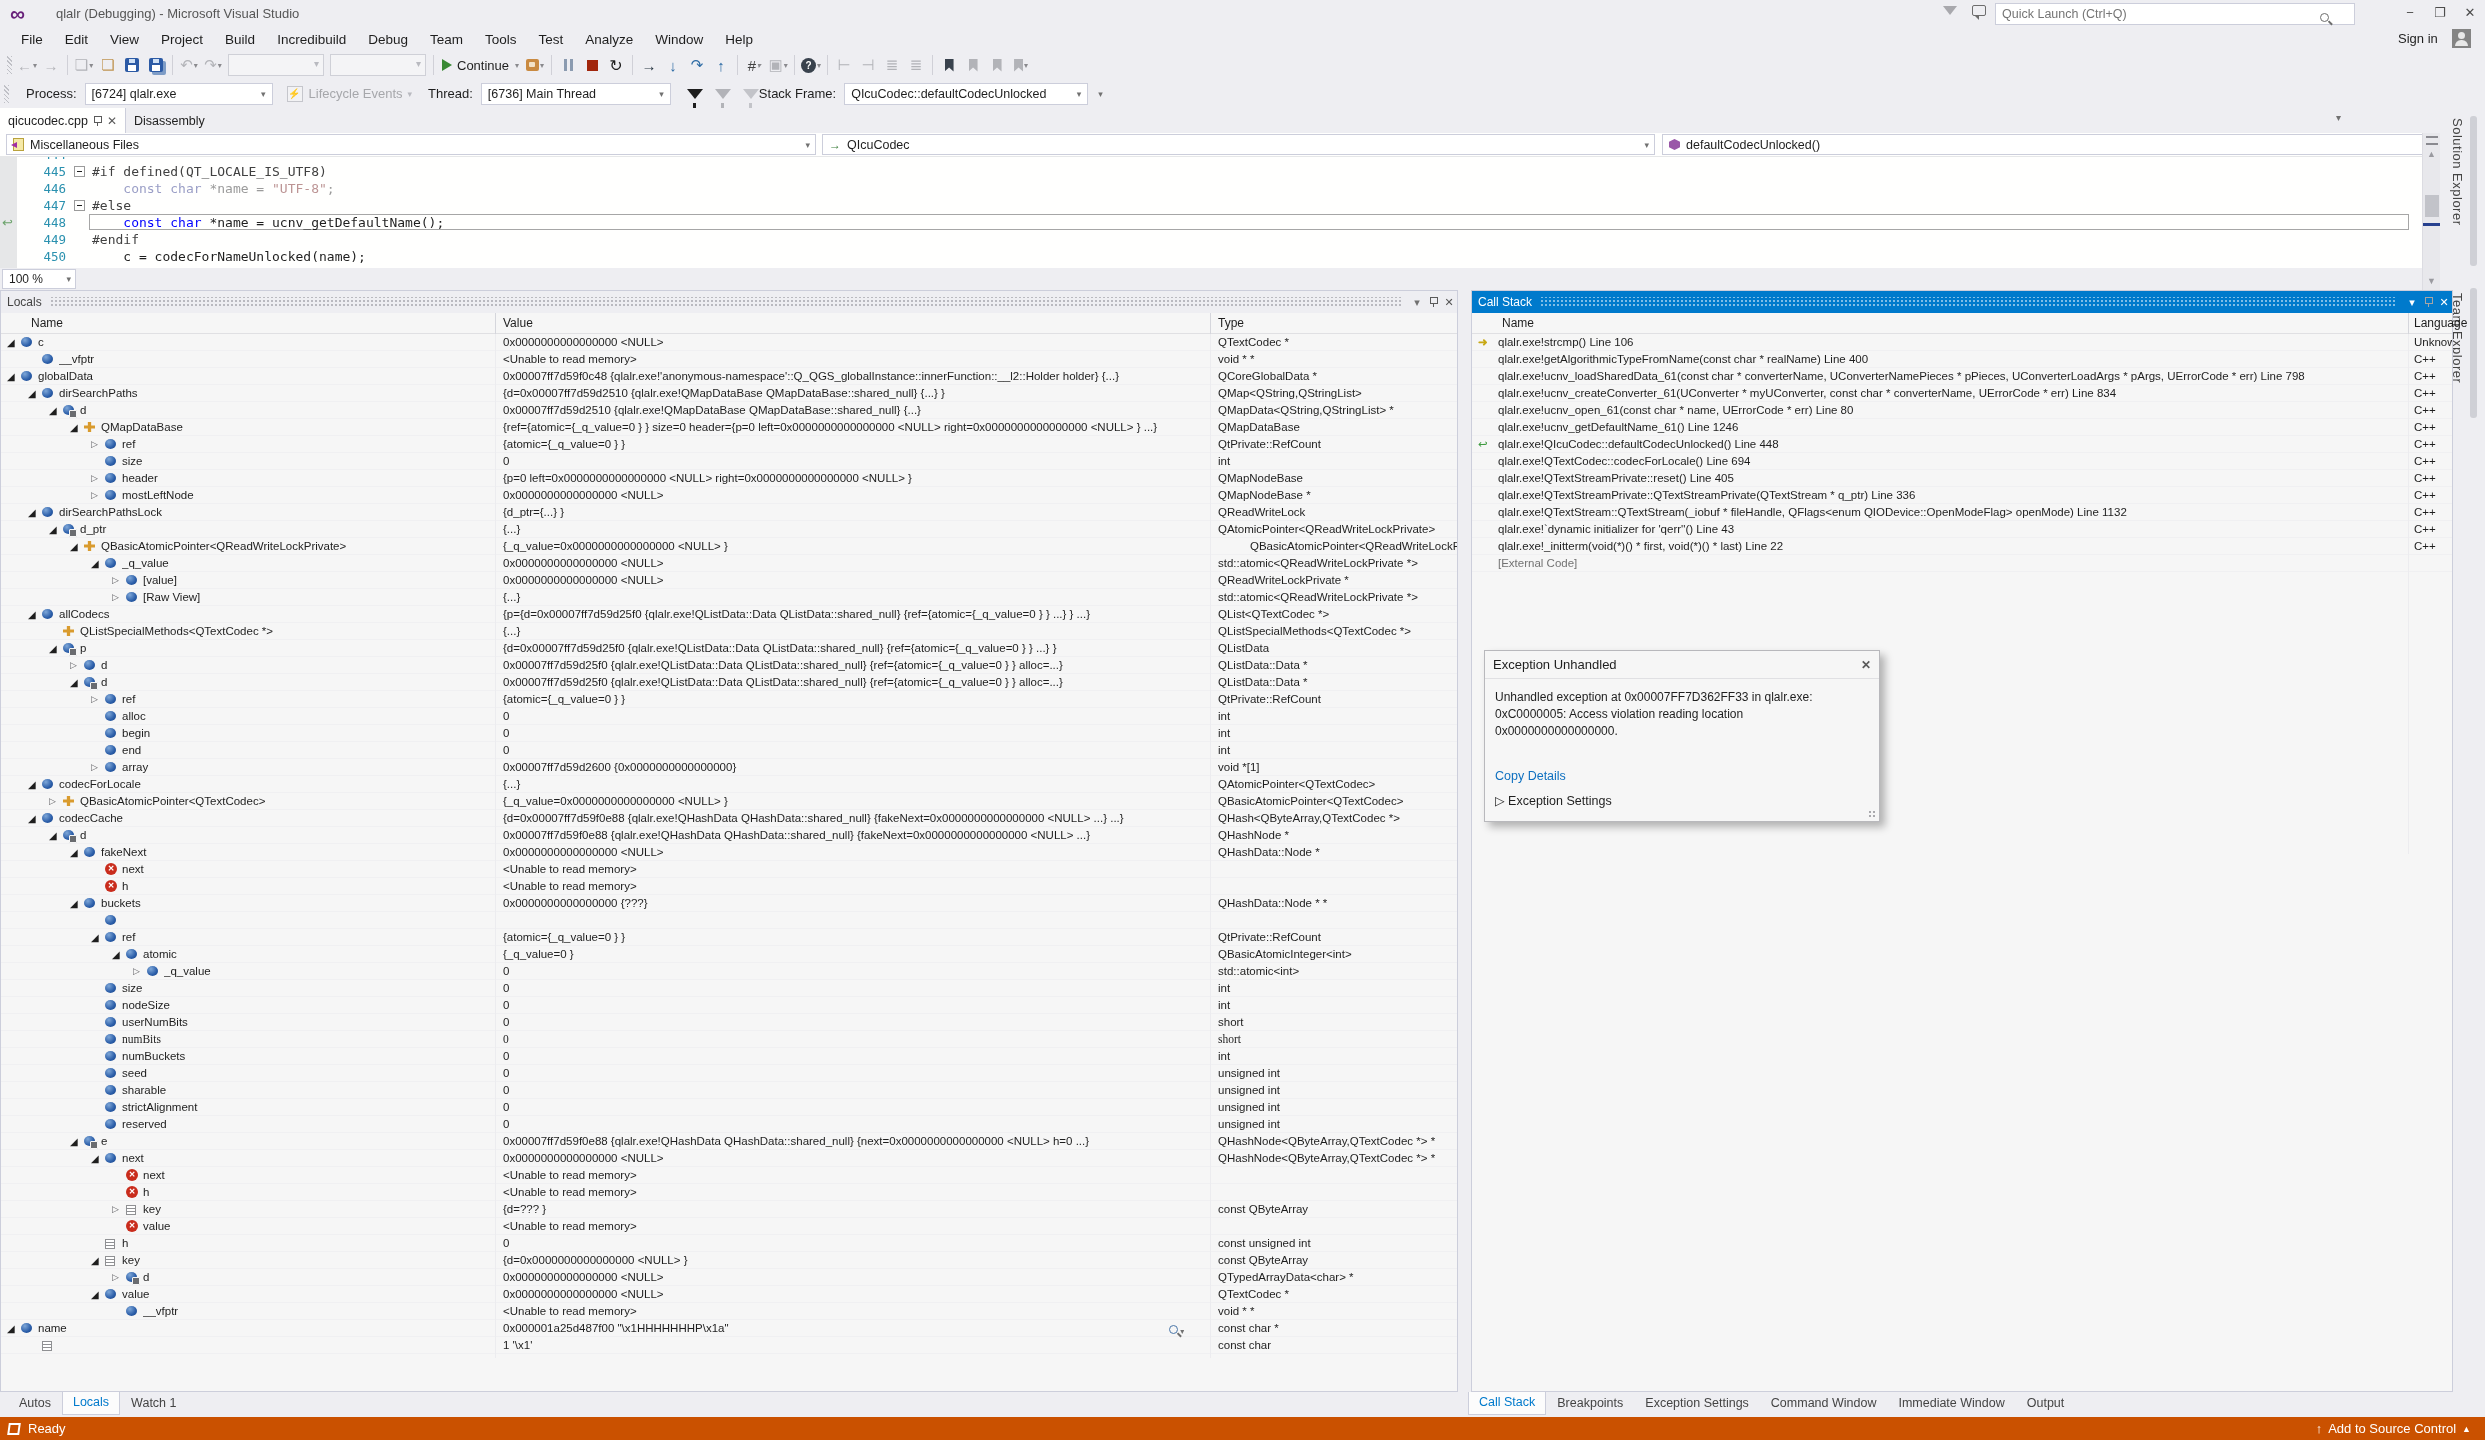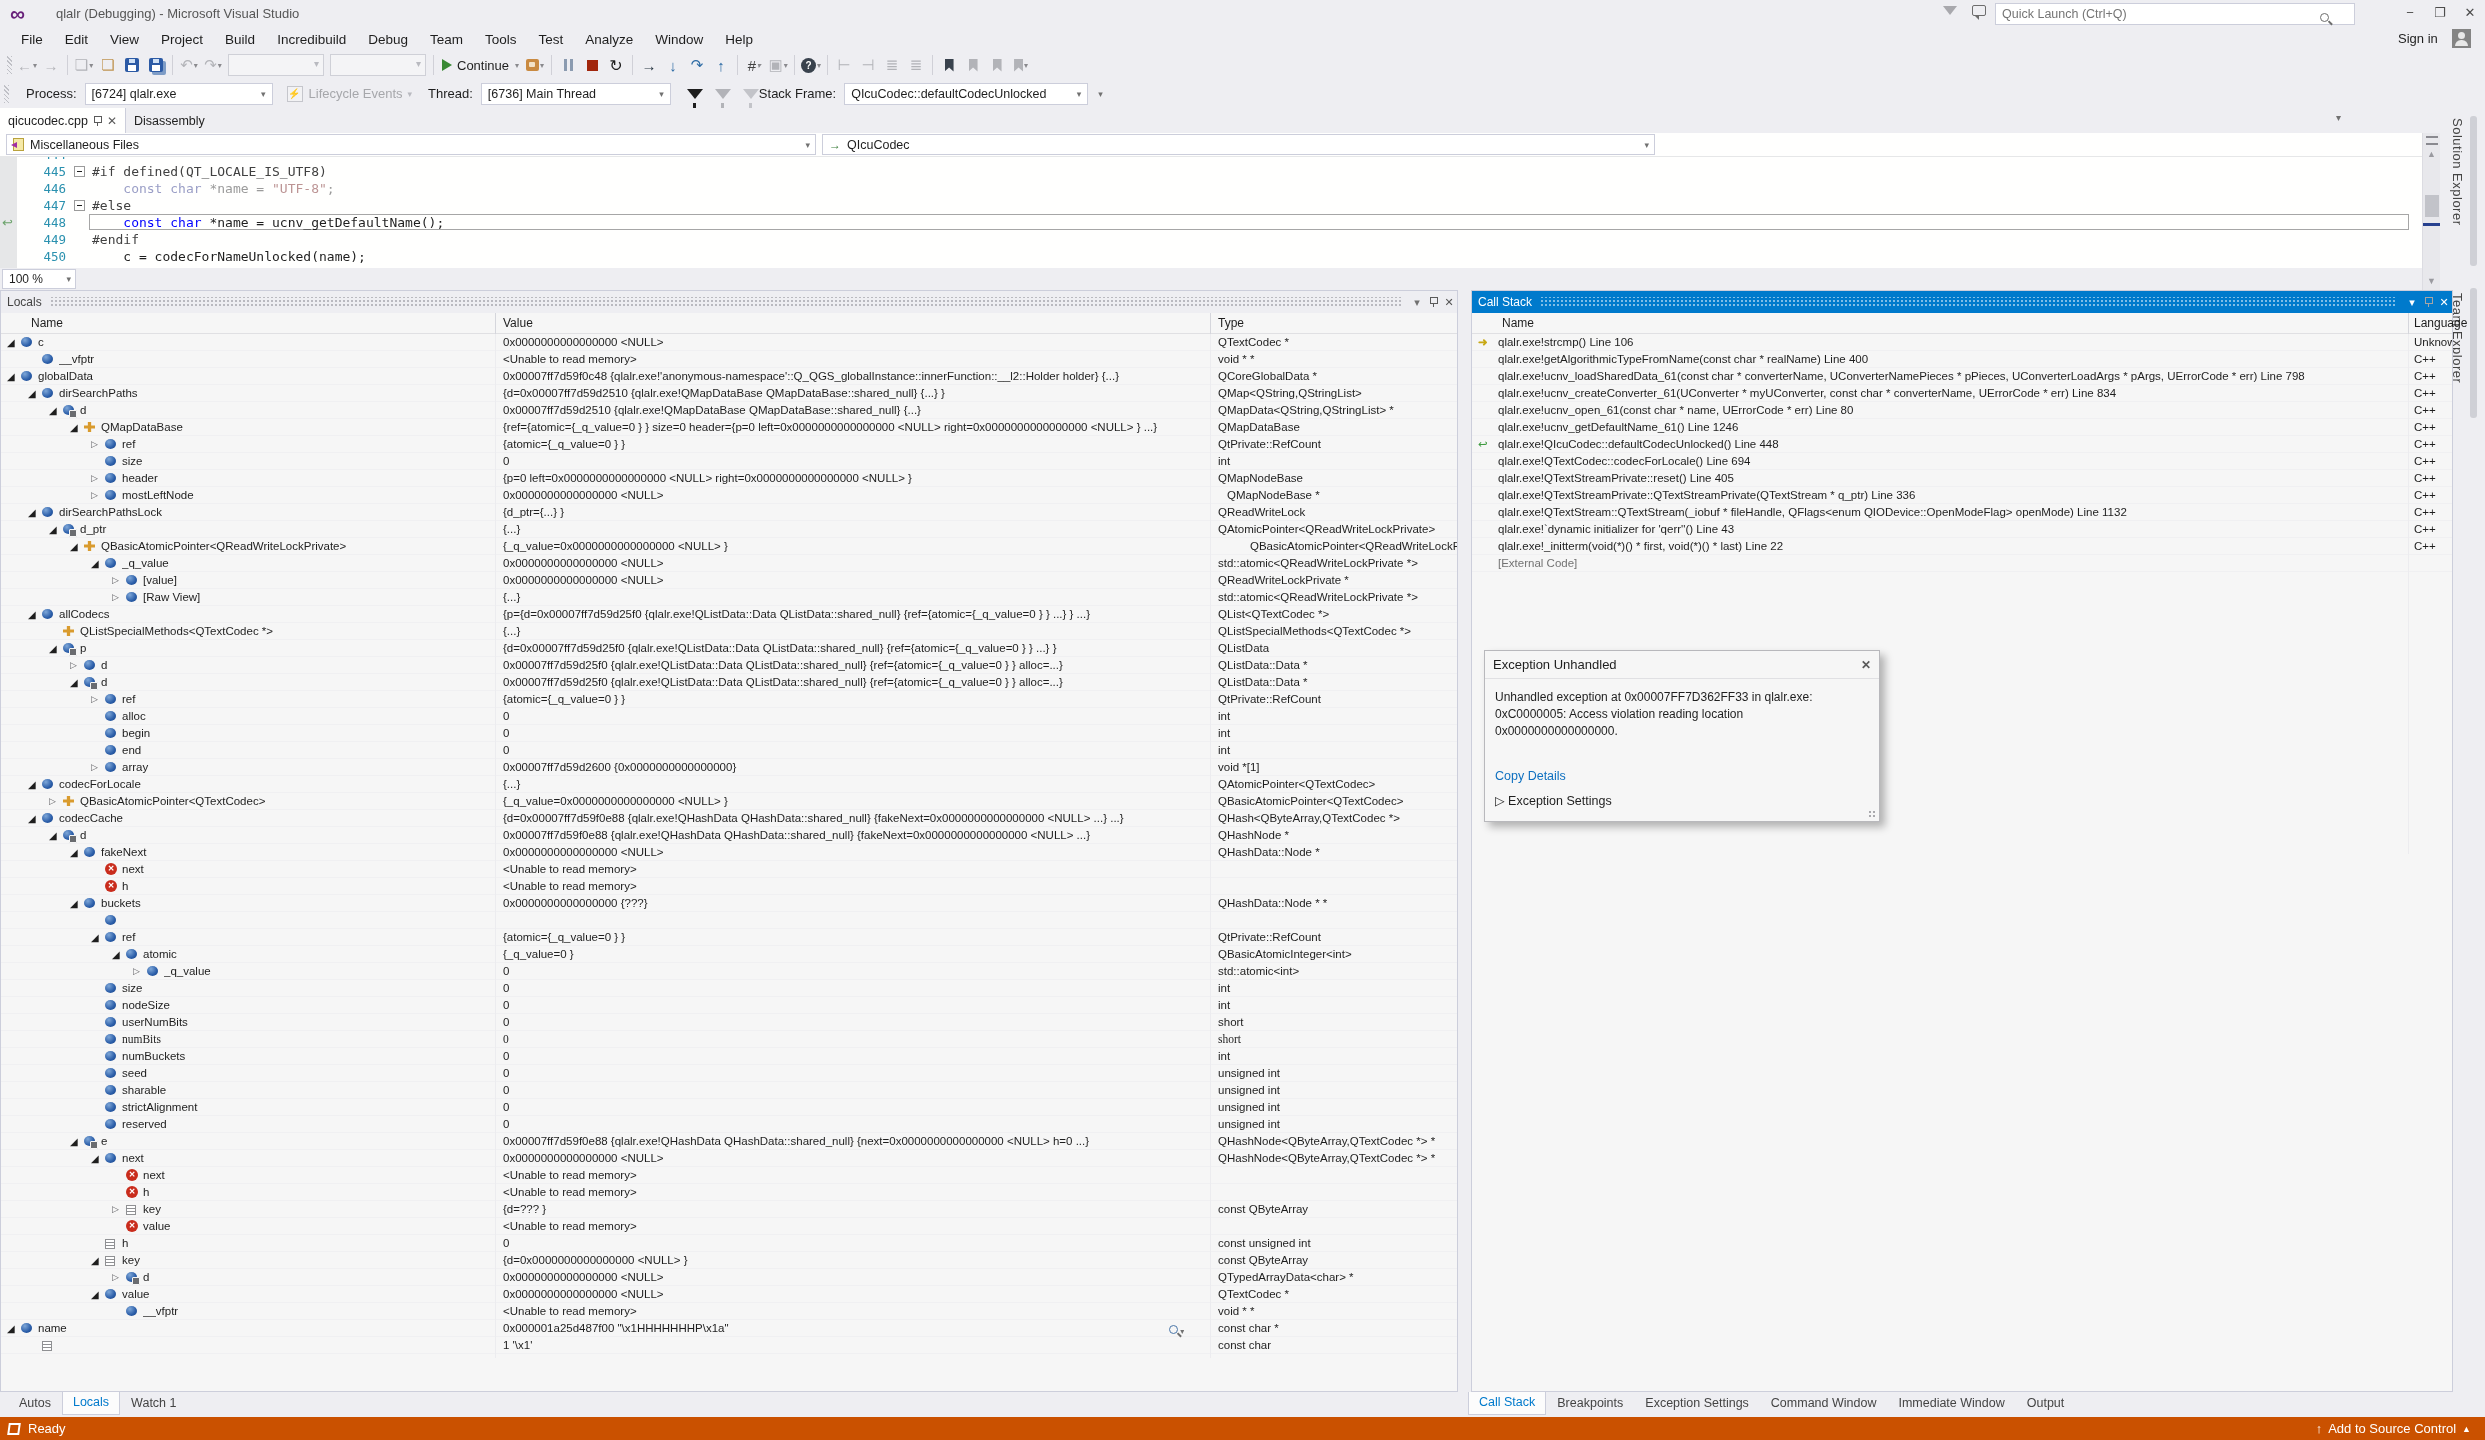--- a/index.html
+++ b/index.html
@@ -305,20 +305,25 @@
   <div class="nav-combo" style="left:6px;width:810px">
     <span class="misc-ico"></span>
     <span>Miscellaneous Files</span>
     <span class="ccaret">▾</span>
   </div>
   <div class="nav-combo" style="left:822px;width:833px">
     <span class="arrow-ico">→</span>
     <span>QIcuCodec</span>
     <span class="ccaret">▾</span>
   </div>
+  <div class="nav-combo" style="left:1662px;width:778px">
+    <span class="method-ico"></span>
+    <span>defaultCodecUnlocked()</span>
+    <span class="ccaret">▾</span>
+  </div>
 </div>
 
 <div id="editor" class="abs">
   <div id="bp-gutter"></div>
   <div id="code-lines">
       <div class="cl" style="top: -11px;"><div class="lnum">444</div><div class="ctext"></div></div>
       <div class="cl" style="top: 6px;"><div class="lnum">445</div><div class="fold"></div><div class="ctext"><span class="sg-pp">#if defined(QT_LOCALE_IS_UTF8)</span></div></div>
       <div class="cl" style="top: 23px;"><div class="lnum">446</div><div class="ctext"><span class="sg-ip">    </span><span class="sg-ik">const char </span><span class="sg-ip">*name = </span><span class="sg-is">"UTF-8"</span><span class="sg-ip">;</span></div></div>
       <div class="cl" style="top: 40px;"><div class="lnum">447</div><div class="fold"></div><div class="ctext"><span class="sg-pp">#else</span></div></div>
       <div class="cl current" style="top: 57px;"><div class="cur-box"></div><div class="frame-arrow">↩</div><div class="lnum">448</div><div class="ctext"><span class="sg-p">    </span><span class="sg-k">const char </span><span class="sg-p">*name = ucnv_getDefaultName();</span></div></div>
@@ -418,21 +423,21 @@
         <div class="ric ic-m" style="left: 104px;"></div>
         <div class="cell" style="left: 121px; width: 365px;">header</div>
         <div class="cell" style="left: 502px; width: 700px;">{p=0 left=0x0000000000000000 &lt;NULL&gt; right=0x0000000000000000 &lt;NULL&gt; }</div>
         <div class="cell" style="left: 1217px; width: 238px;">QMapNodeBase</div>
       </div>
       <div class="grow" style="top: 153px;">
         <div class="expander" style="left: 90px;">▷</div>
         <div class="ric ic-m" style="left: 104px;"></div>
         <div class="cell" style="left: 121px; width: 365px;">mostLeftNode</div>
         <div class="cell" style="left: 502px; width: 700px;">0x0000000000000000 &lt;NULL&gt;</div>
-        <div class="cell" style="left: 1217px; width: 238px; margin-left: 9px;">QMapNodeBase *</div>
+        <div class="cell" style="left: 1217px; width: 238px;">QMapNodeBase *</div>
       </div>
       <div class="grow" style="top: 170px;">
         <div class="expander open" style="left: 27px;">◢</div>
         <div class="ric ic-m" style="left: 41px;"></div>
         <div class="cell" style="left: 58px; width: 428px;">dirSearchPathsLock</div>
         <div class="cell" style="left: 502px; width: 700px;">{d_ptr={...} }</div>
         <div class="cell" style="left: 1217px; width: 238px;">QReadWriteLock</div>
       </div>
       <div class="grow" style="top: 187px;">
         <div class="expander open" style="left: 48px;">◢</div>

